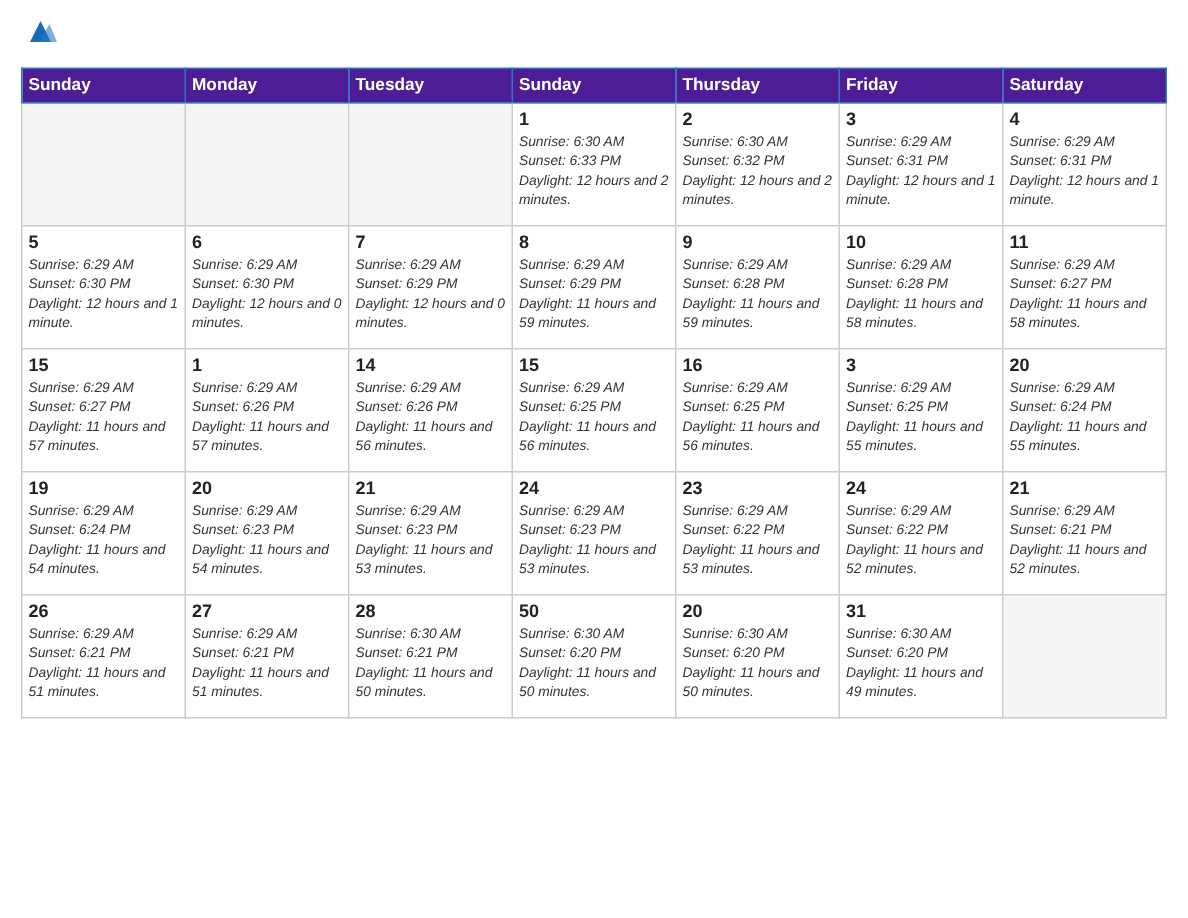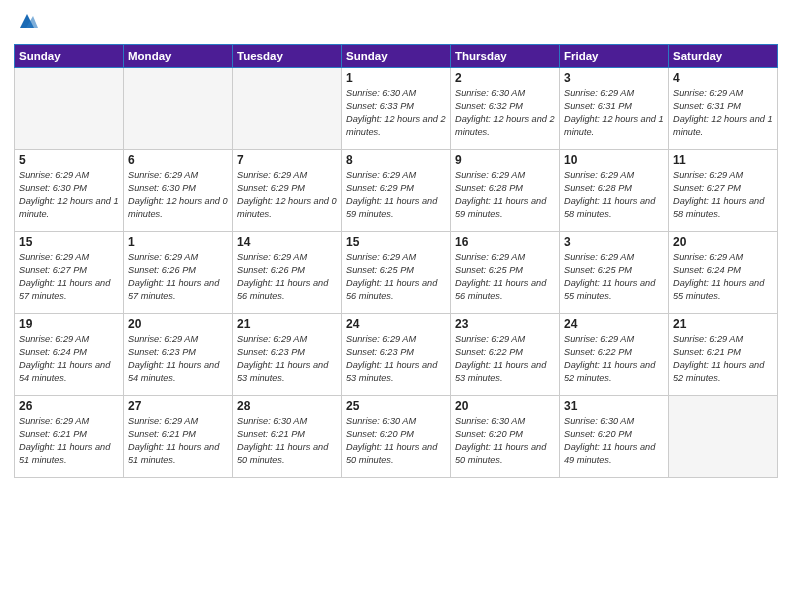--- a/index.html
+++ b/index.html
@@ -299,21 +299,21 @@
 Sunset: 6:21 PM
 Daylight: 11 hours and 51 minutes.</div>
           </td>
           <td>
             <span class="day-number">28</span>
             <div class="day-info" style="white-space: pre-line;">Sunrise: 6:30 AM
 Sunset: 6:21 PM
 Daylight: 11 hours and 50 minutes.</div>
           </td>
           <td>
-            <span class="day-number">25</span>
+            <span class="day-number">50</span>
             <div class="day-info" style="white-space: pre-line;">Sunrise: 6:30 AM
 Sunset: 6:20 PM
 Daylight: 11 hours and 50 minutes.</div>
           </td>
           <td>
             <span class="day-number">20</span>
             <div class="day-info" style="white-space: pre-line;">Sunrise: 6:30 AM
 Sunset: 6:20 PM
 Daylight: 11 hours and 50 minutes.</div>
           </td>

